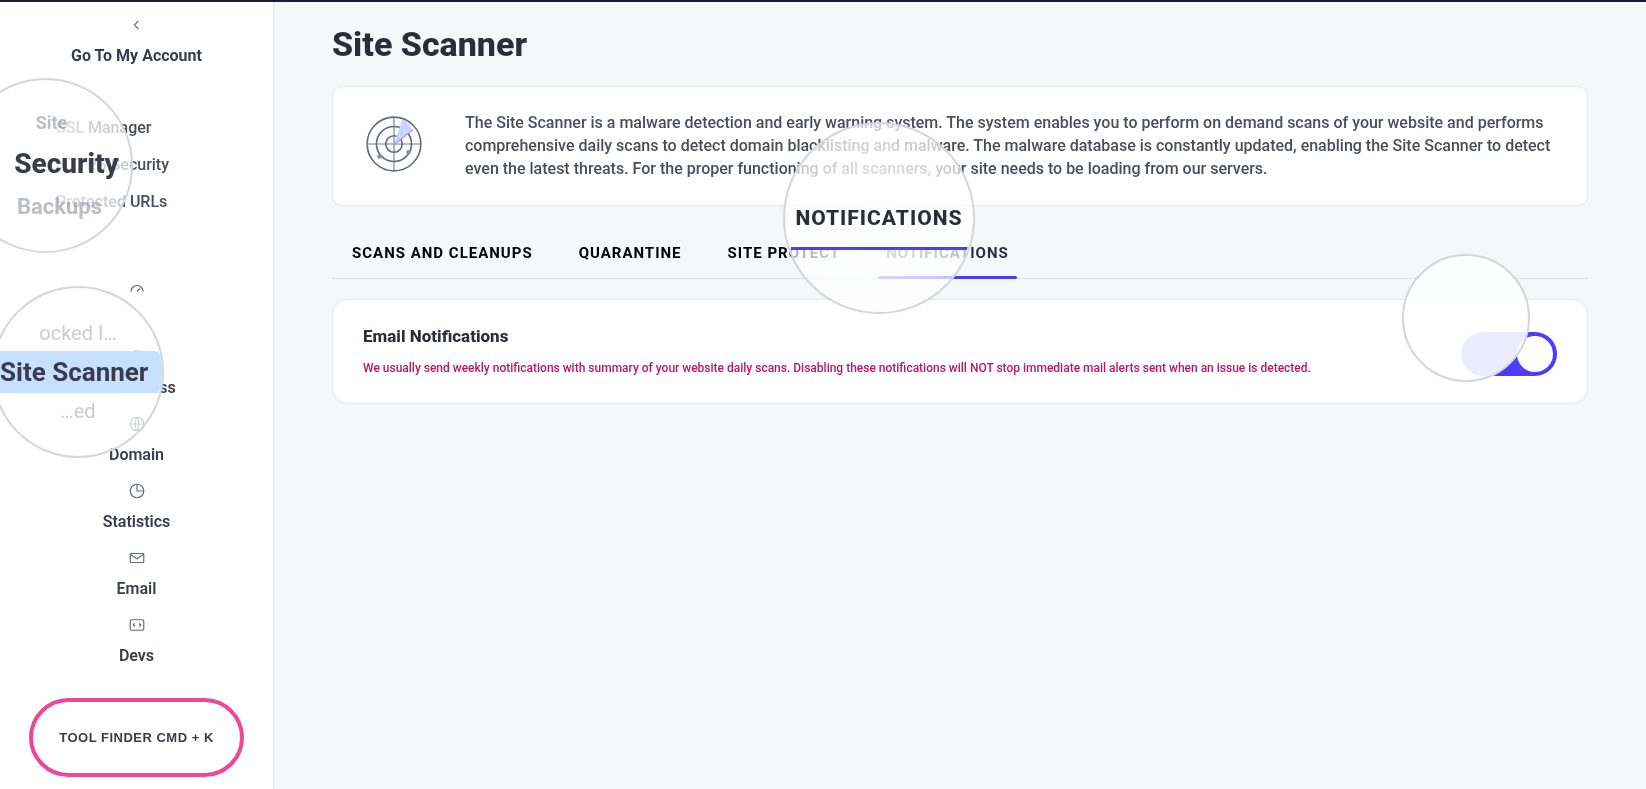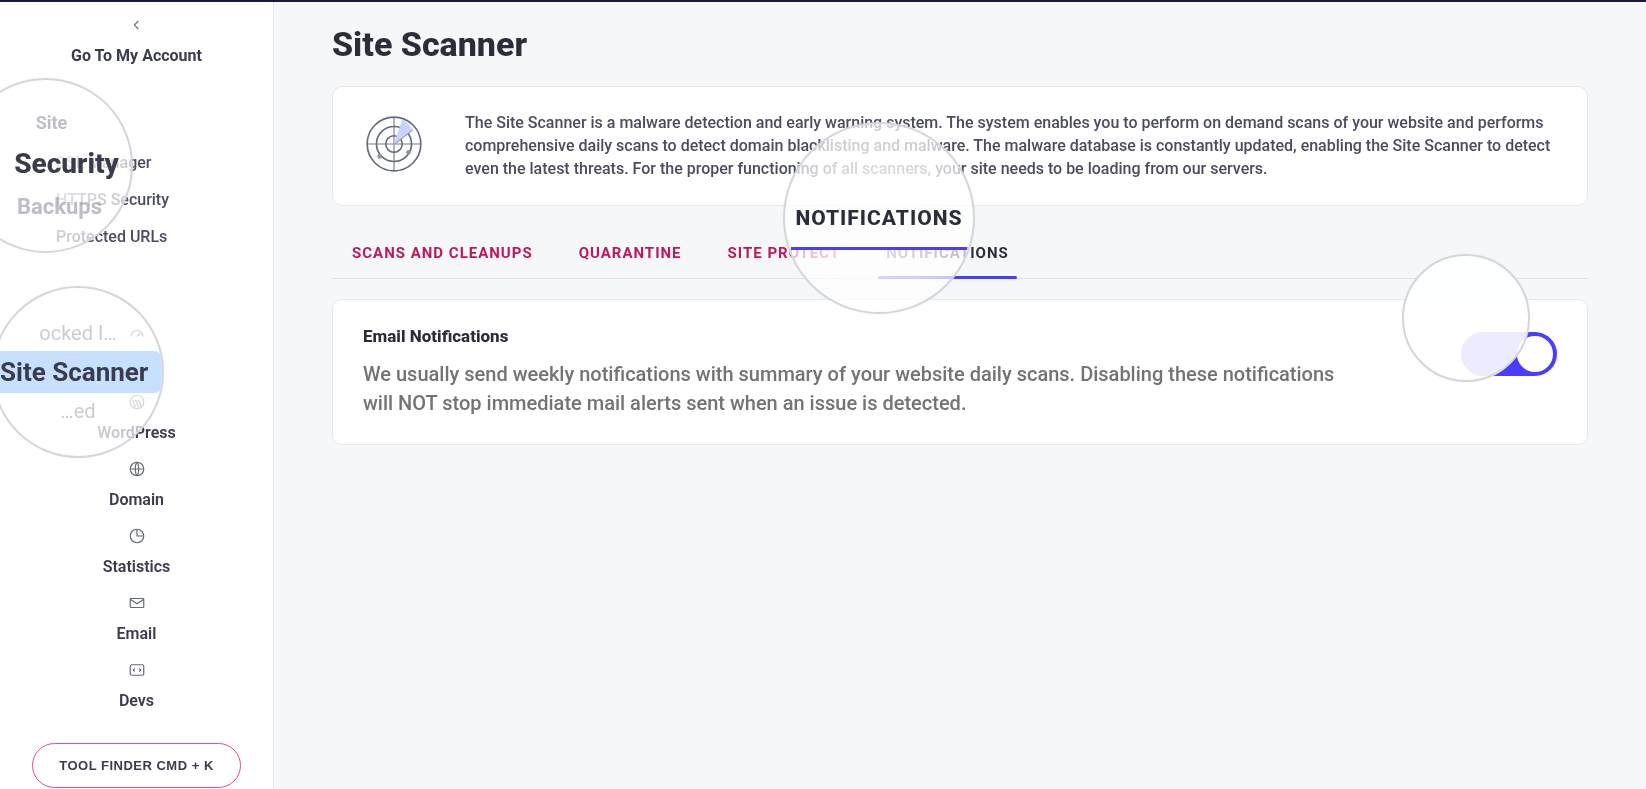--- a/index.html
+++ b/index.html
@@ -58,24 +58,24 @@
     .side-icon {
       width: 18px;
       height: 18px;
       display: inline-flex;
       align-items: center;
       justify-content: center;
       color: #666a7b;
       flex: 0 0 18px;
     }
     .tool-finder {
-      margin: 24px auto 1px auto;
-      border: 1px solid #ec4899;
+      margin: 24px auto 12px auto;
+      border: 4px solid #ec4899;
       border-radius: 999px;
-      padding: 14px 26px;
+      padding: 28px 26px;
       font-size: 13px;
       font-weight: 700;
       letter-spacing: .5px;
       color: #3a3c4c;
       background: #fff;
       text-transform: uppercase;
     }
     
     .main {
       flex: 1;
@@ -110,57 +110,57 @@
       gap: 46px;
       border-bottom: 1px solid #e1e2e8;
       margin-top: 22px;
       padding: 0 20px;
     }
     .tab {
       padding: 16px 0;
       font-size: 15px;
       font-weight: 700;
       letter-spacing: 1px;
-      color: #be185d;
+      color: #000000;
       text-transform: uppercase;
       cursor: pointer;
       position: relative;
     }
     .tab.active {
       color: #2b2d3a;
     }
     .tab.active::after {
       content: "";
       position: absolute;
       left: -8px; right: -8px; bottom: -1px;
       height: 3px;
       background: #4b3dff;
       border-radius: 2px;
     }
     .panel {
       background: #fff;
       border: 1px solid #e7e8ec;
-      border-radius: 10px;
+      border-radius: 16px;
       margin-top: 20px;
       padding: 26px 30px;
       display: flex;
       align-items: flex-start;
       justify-content: space-between;
       gap: 40px;
     }
     .panel-text h3 {
       font-size: 17px;
       font-weight: 800;
       color: #2b2d3a;
       margin-bottom: 14px;
     }
     .panel-text p {
-      font-size: 20px;
+      font-size: 12px;
       line-height: 1.45;
-      color: #737373;
+      color: #be185d;
       font-weight: 500;
       max-width: 1000px;
     }
     
     .toggle {
       width: 96px; height: 44px;
       background: #4b3dff;
       border-radius: 999px;
       position: relative;
       flex: 0 0 96px;

